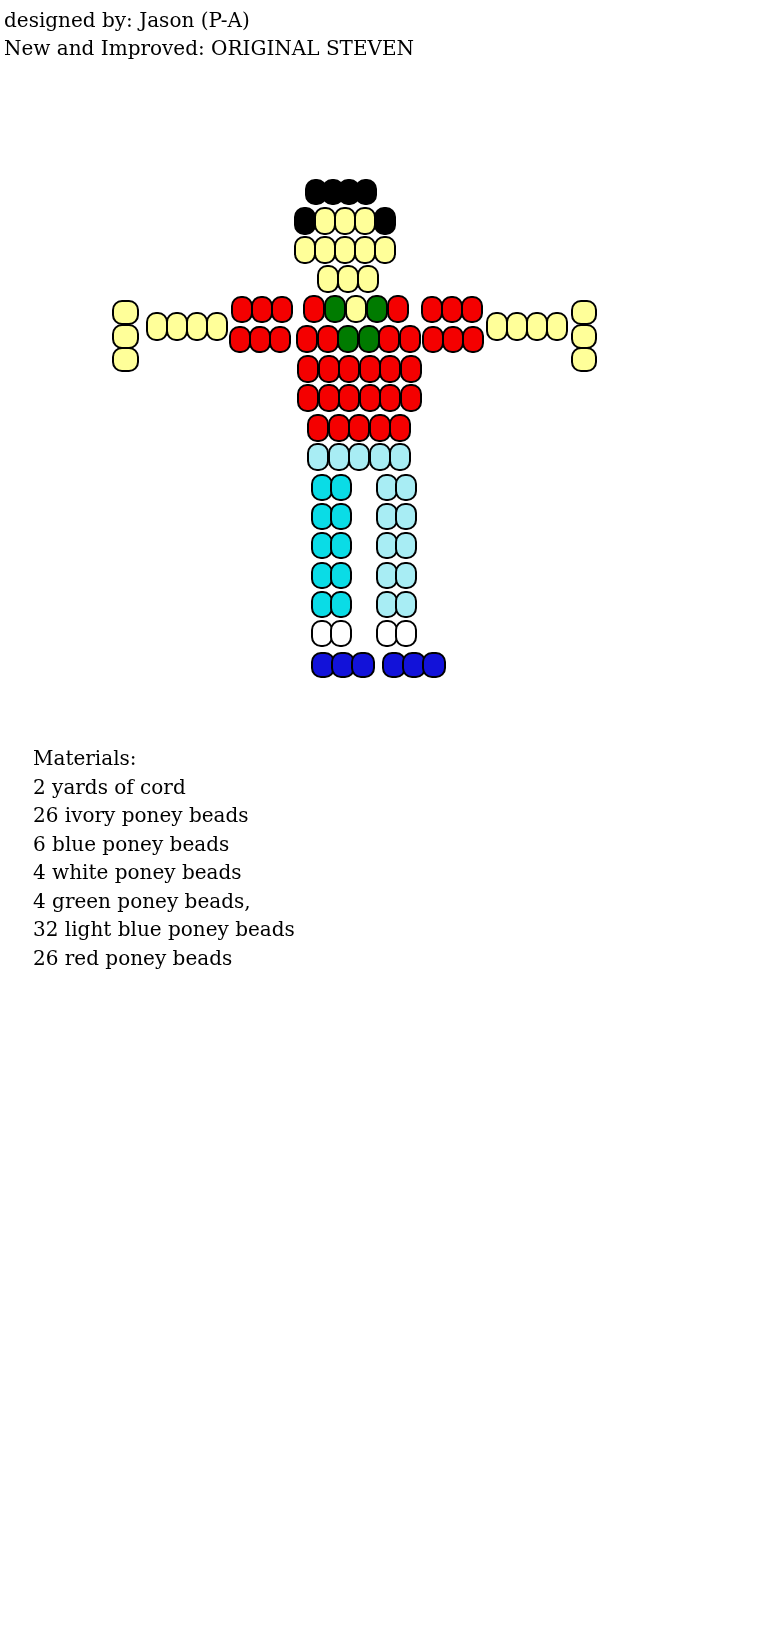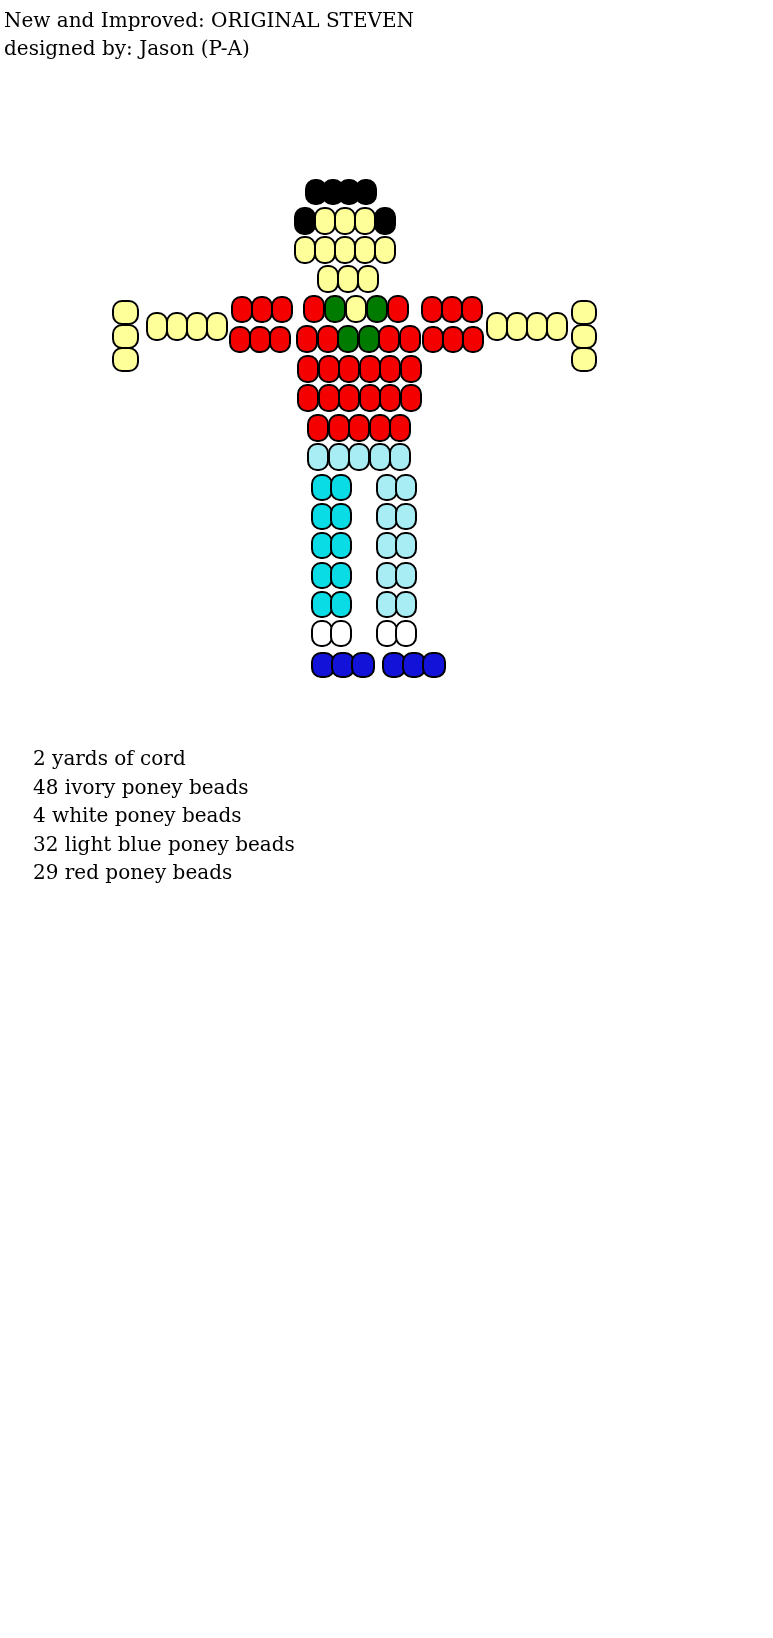--- a/index.html
+++ b/index.html
@@ -33,22 +33,22 @@
     left: 33px; top: 744px;
     font-size: 20px;
     line-height: 28.5px;
     white-space: nowrap;
   }
 </style>
 </head>
 <body>
 
 <div class="header-block">
+  <div>designed by: Jason (P-A)</div>
   <div>New and Improved: ORIGINAL STEVEN</div>
-  <div>designed by: Jason (P-A)</div>
 </div>
 
 <div class="bead-figure" id="bead-figure">
     <div class="bead" style="left: 305px; top: 179px; width: 22px; height: 26px; background: rgb(0, 0, 0); border-color: rgb(0, 0, 0);"></div>
     <div class="bead" style="left: 321.5px; top: 179px; width: 22px; height: 26px; background: rgb(0, 0, 0); border-color: rgb(0, 0, 0);"></div>
     <div class="bead" style="left: 338px; top: 179px; width: 22px; height: 26px; background: rgb(0, 0, 0); border-color: rgb(0, 0, 0);"></div>
     <div class="bead" style="left: 354.5px; top: 179px; width: 22px; height: 26px; background: rgb(0, 0, 0); border-color: rgb(0, 0, 0);"></div>
     <div class="bead" style="left: 294px; top: 207px; width: 22px; height: 28px; background: rgb(0, 0, 0); border-color: rgb(0, 0, 0);"></div>
     <div class="bead" style="left: 314px; top: 207px; width: 22px; height: 28px; background: rgb(255, 255, 153); border-color: rgb(0, 0, 0);"></div>
     <div class="bead" style="left: 334px; top: 207px; width: 22px; height: 28px; background: rgb(255, 255, 153); border-color: rgb(0, 0, 0);"></div>
@@ -147,18 +147,21 @@
     <div class="bead" style="left: 395px; top: 620px; width: 22px; height: 27px; background: rgb(255, 255, 255); border-color: rgb(0, 0, 0);"></div>
     <div class="bead" style="left: 311px; top: 652px; width: 24px; height: 26px; background: rgb(18, 18, 217); border-color: rgb(0, 0, 0);"></div>
     <div class="bead" style="left: 331px; top: 652px; width: 24px; height: 26px; background: rgb(18, 18, 217); border-color: rgb(0, 0, 0);"></div>
     <div class="bead" style="left: 351px; top: 652px; width: 24px; height: 26px; background: rgb(18, 18, 217); border-color: rgb(0, 0, 0);"></div>
     <div class="bead" style="left: 382px; top: 652px; width: 24px; height: 26px; background: rgb(18, 18, 217); border-color: rgb(0, 0, 0);"></div>
     <div class="bead" style="left: 402px; top: 652px; width: 24px; height: 26px; background: rgb(18, 18, 217); border-color: rgb(0, 0, 0);"></div>
     <div class="bead" style="left: 422px; top: 652px; width: 24px; height: 26px; background: rgb(18, 18, 217); border-color: rgb(0, 0, 0);"></div>
   </div>
 
 <div class="materials-block">
+  <div>Materials:</div>
   <div>2 yards of cord</div>
-  <div>48 ivory poney beads</div>
+  <div>26 ivory poney beads</div>
+  <div>6 blue poney beads</div>
   <div>4 white poney beads</div>
+  <div>4 green poney beads,</div>
   <div>32 light blue poney beads</div>
-  <div>29 red poney beads</div>
+  <div>26 red poney beads</div>
 </div>
 
 </body></html>

